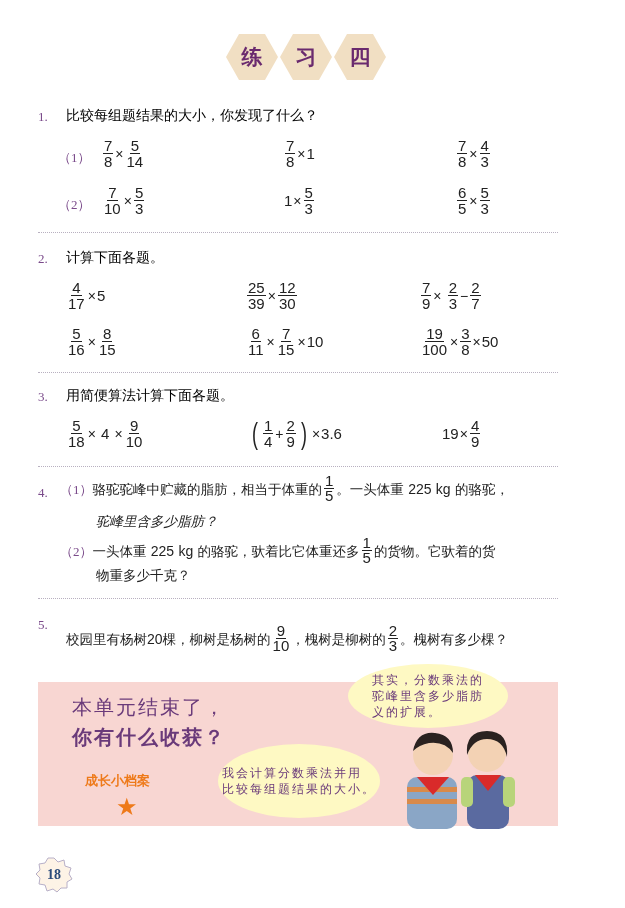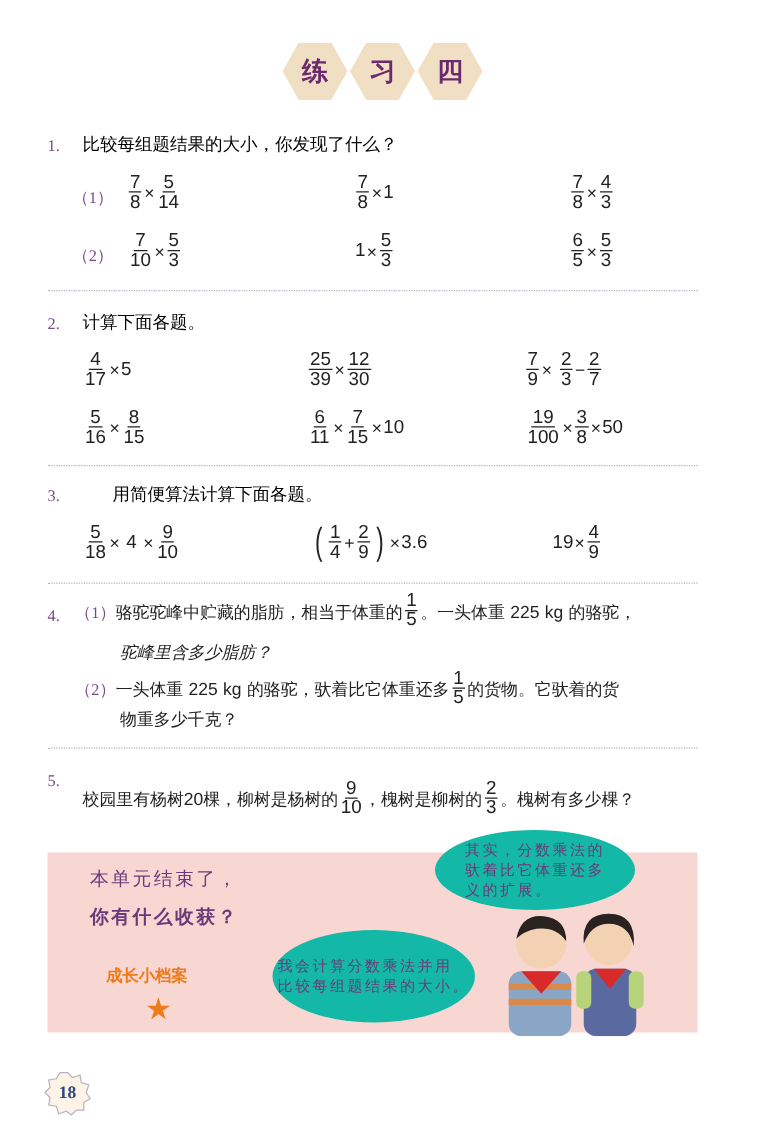--- a/index.html
+++ b/index.html
@@ -22,24 +22,24 @@
   .frac .n { border-bottom:1.3px solid #222; padding:0 1px; }
   .frac .d { padding:0 1px; }
   .op { margin:0 1px; font-size:14px; }
   .paren { font-size:30px; font-weight:200; line-height:30px; margin:0 2px; transform:scaleX(0.6); }
   .divider { position:absolute; left:38px; width:520px; border-top:1.5px dotted #b8b0c0; }
   .inline-frac { display:inline-flex; flex-direction:column; align-items:center; line-height:14px; vertical-align:middle; font-family:"Liberation Sans", sans-serif; font-size:15px; margin:0 2px; position:relative; top:-2px; }
   .inline-frac .n { border-bottom:1.3px solid #222; padding:0 1px; }
   .line { position:absolute; font-size:13.5px; white-space:nowrap; }
   .num { font-family:"Liberation Sans", sans-serif; font-size:14px;text-align:right; }
   .panel { position:absolute; left:38px; top:682px; width:520px; height:144px; background:#f8d6d2; }
-  .panel-q { position:absolute; font-size:15px; color:#6a3a7a; letter-spacing:2px; }
+  .panel-q { position:absolute; font-size:20px; color:#6a3a7a; letter-spacing:2px; }
   .growth { position:absolute; left:85px; top:772px; color:#ee7a1a; font-family:"Liberation Sans", sans-serif; font-weight:bold; font-size:13px; }
   .star { position:absolute; left:116px; top:795px; color:#ee7a1a; font-size:24px; line-height:24px; }
-  .bubble { position:absolute; background:#14b8a6; border-radius:50%; color:#6a3a7a; font-size:12px; line-height:16px; letter-spacing:2px; display:flex; align-items:center; justify-content:center; }
+  .bubble { position:absolute; background:#fef9c3; border-radius:50%; color:#6a3a7a; font-size:12px; line-height:16px; letter-spacing:2px; display:flex; align-items:center; justify-content:center; }
   .pageno { position:absolute; left:35px; top:857px; width:38px; height:36px; display:flex; align-items:center; justify-content:center; color:#2a4a7a; font-weight:bold; font-size:14px; font-family:"Liberation Serif", serif; }
 </style>
 </head>
 <body>
 
 <div class="title">
   <div class="hex">练</div>
   <div class="hex">习</div>
   <div class="hex">四</div>
 </div>
@@ -185,21 +185,21 @@
       <span class="n">3</span>
       <span class="d">8</span>
     </span>
   <span class="op">×</span>
     <span>50</span>
 </div>
 
 <div class="divider" style="top:372px;"></div>
 
 <span class="qnum" style="left:38px;top:389px;">3.</span>
-<span class="qtext" style="left:66px;top:387px;margin-left:24px;">用简便算法计算下面各题。</span>
+<span class="qtext" style="left:66px;top:387px;">用简便算法计算下面各题。</span>
 
 <div class="math" style="left:66px;top:418px;">
   <span class="frac">
       <span class="n">5</span>
       <span class="d">18</span>
     </span>
   <span class="op">×</span>&nbsp;<span>4</span>&nbsp;<span class="op">×</span>
   <span class="frac">
       <span class="n">9</span>
       <span class="d">10</span>
@@ -263,21 +263,21 @@
 
 <div class="panel"></div>
 <div class="panel-q" style="left:72px;top:694px;">本单元结束了，</div>
 <div class="panel-q" style="left:72px;top:724px;font-weight:bold;">你有什么收获？</div>
 <div class="growth">成长小档案</div>
 <div class="star">★</div>
 
 <div class="bubble" style="left:348px;top:664px;width:160px;height:64px;">
   <div>
     <div>其实，分数乘法的</div>
-    <div>驮着比它体重还多</div>
+    <div>驼峰里含多少脂肪</div>
     <div>义的扩展。</div>
   </div>
 </div>
 <div class="bubble" style="left:218px;top:744px;width:162px;height:74px;">
   <div>
     <div>我会计算分数乘法并用</div>
     <div>比较每组题结果的大小。</div>
   </div>
 </div>
 

